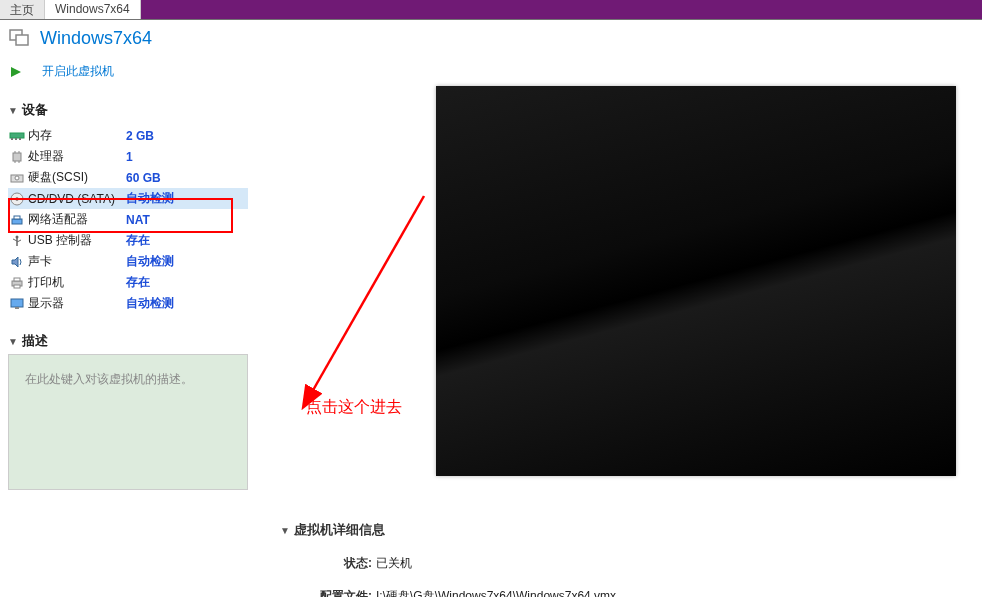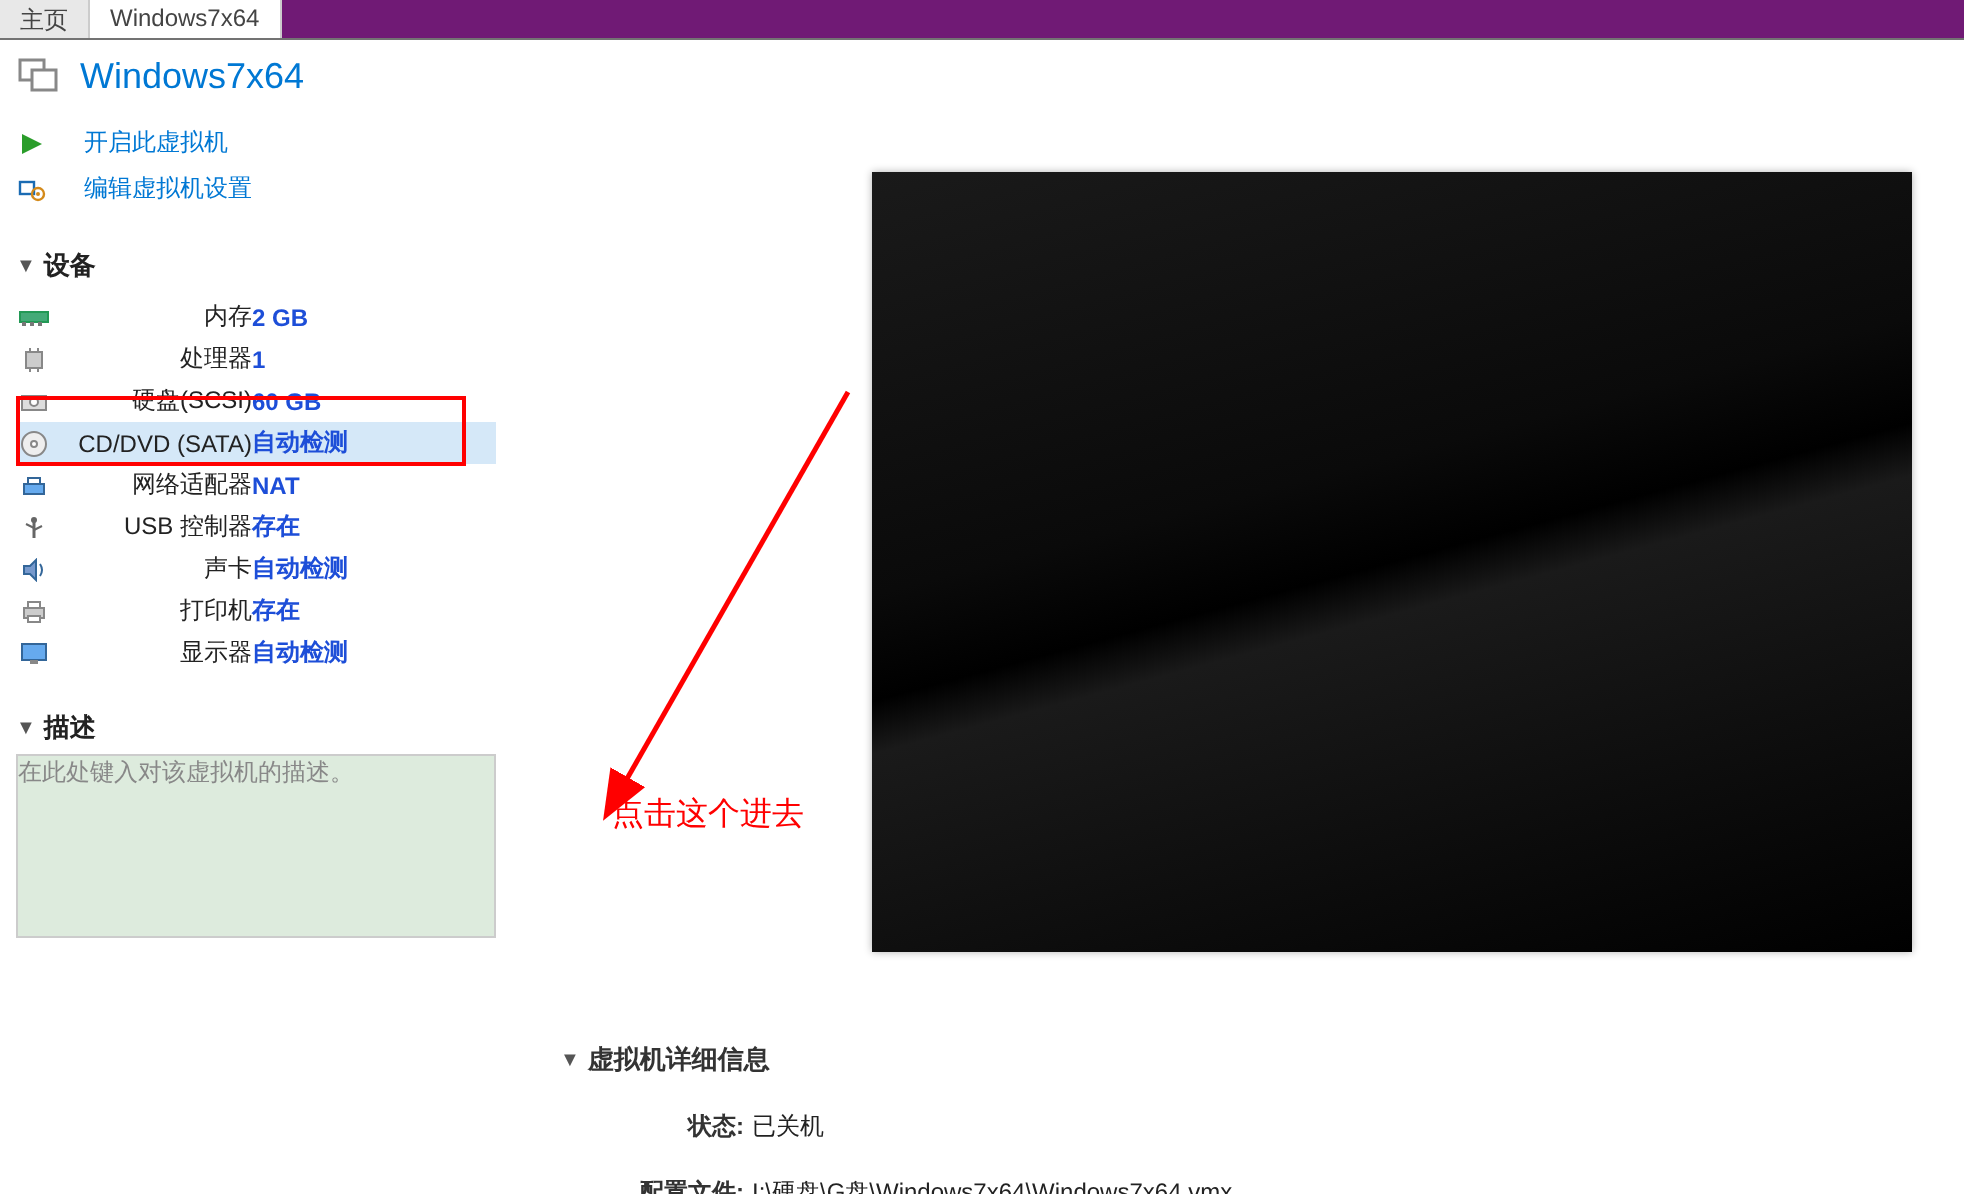--- a/index.html
+++ b/index.html
@@ -88,21 +88,20 @@
     }
     .device-list {
       margin-top: 4px;
     }
     .device-row {
       display: flex;
       align-items: center;
       padding: 2px 0;
       cursor: pointer;
       height: 21px;
-      text-align: right;
     }
     .device-row .dev-icon {
       width: 18px;
       height: 16px;
       display: flex;
       align-items: center;
       justify-content: center;
       margin-right: 2px;
     }
     .device-row .dev-name {
@@ -117,22 +116,22 @@
       background: #d5e8f8;
     }
     .highlight-box {
       position: absolute;
       border: 2px solid #f00;
       pointer-events: none;
     }
     .description-box {
       background: #ddebdd;
       border: 1px solid #ccc;
-      height: 92px;
-      padding: 0;
+      height: 136px;
+      padding: 16px;
       color: #888;
       margin-top: 2px;
       cursor: text;
     }
     .main-panel {
       position: relative;
       flex: 1;
     }
     .screen-preview {
       position: absolute;
@@ -210,30 +209,20 @@
 
     <div class="action-link">
       <span class="link-icon">
         <svg width="12" height="12" viewBox="0 0 12 12">
             <polygon points="1,1 11,6 1,11" fill="#2a9d2a"></polygon>
           </svg>
       </span>
       <span>开启此虚拟机</span>
     </div>
 
-    <div class="action-link">
-      <span class="link-icon">
-        <svg width="14" height="12" viewBox="0 0 14 12">
-          <rect x="1" y="2" width="7" height="6" fill="none" stroke="#1a6bb3" stroke-width="1.2"></rect>
-          <circle cx="10" cy="8" r="3" fill="none" stroke="#d48a1a" stroke-width="1.2"></circle>
-          <circle cx="10" cy="8" r="1" fill="#d48a1a"></circle>
-        </svg>
-      </span>
-      <span>编辑虚拟机设置</span>
-    </div>
 
     <div class="section">
       <div class="section-header">
         <span class="triangle">▼</span>
         <span>设备</span>
       </div>
       <div class="device-list">
 
         <div class="device-row">
           <span class="dev-icon">

